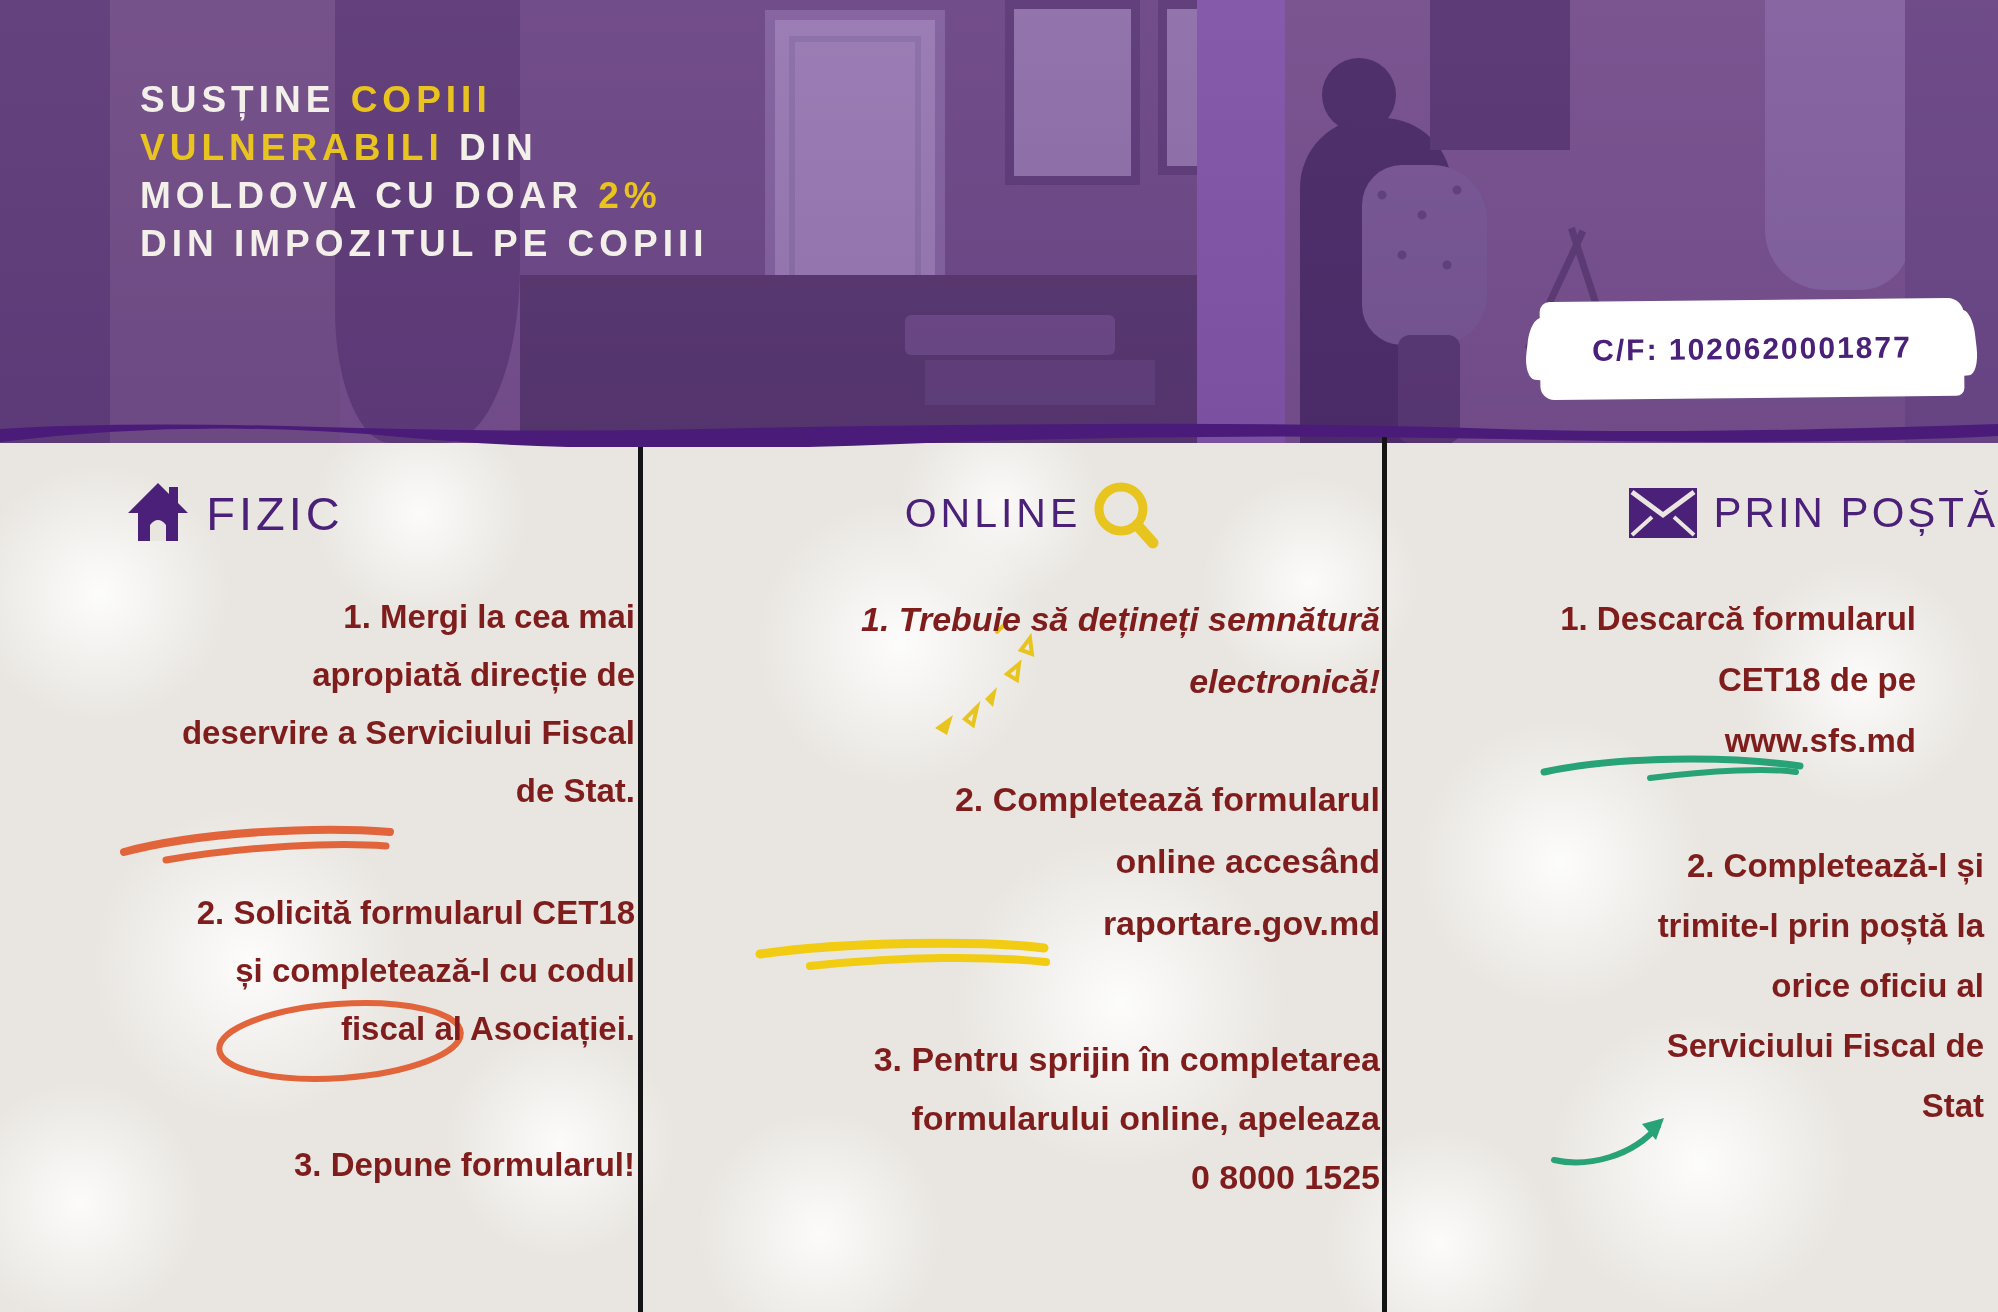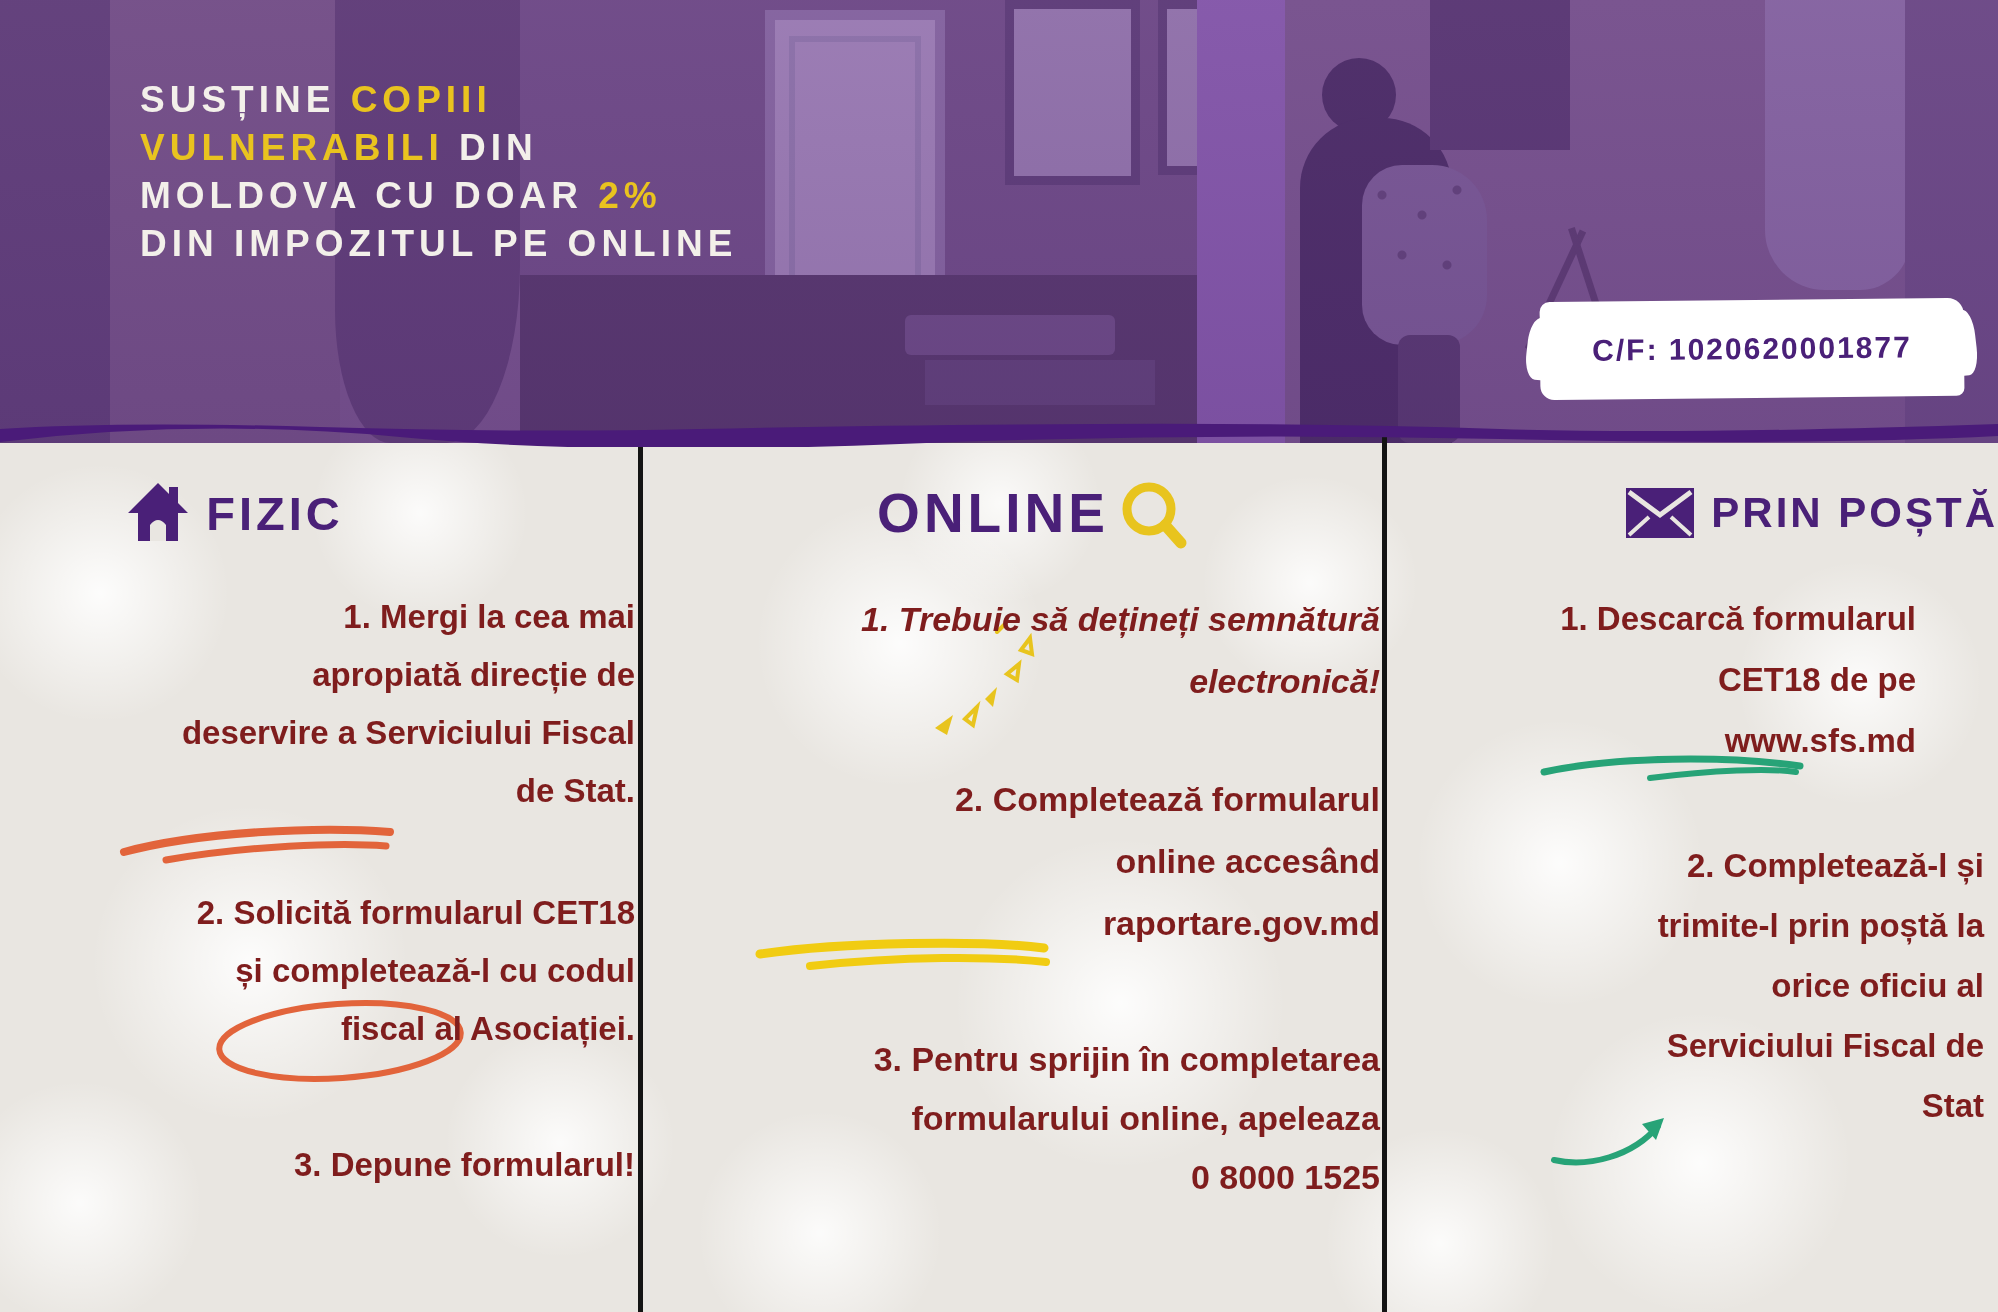--- a/index.html
+++ b/index.html
@@ -81,23 +81,23 @@
   }
   .divider{ position:absolute; top:437px; width:5px; height:875px; background:#141414; }
   .divider.d1{ left:638px; } .divider.d2{ left:1382px; }
 
   
   .col-head{ position:absolute; top:470px; height:86px; display:flex;
              align-items:center; justify-content:center; gap:16px; z-index:3; }
   .col-head.ch1{ left:0;     width:640px; padding-right:170px; }
   .col-head.ch2{ left:645px; width:738px; padding-left:40px; }
   .col-head.ch3{ left:1388px;width:610px;justify-content:flex-end; }
-  .col-title{ font-weight:bold; color:#4a2078; letter-spacing:4px; }
+  .col-title{ font-weight:normal; color:#4a2078; letter-spacing:4px; }
   .ch1 .col-title{ font-size:47px; }
-  .ch2 .col-title{ font-size:55px; }
+  .ch2 .col-title{ font-size:41px; }
   .ch3 .col-title{ font-size:42px; letter-spacing:3px; }
 
   
   .step{ position:absolute; text-align:right; font-weight:bold; color:#7f1d1d;
          font-size:33px; z-index:2; }
   .step .line{ display:block; }
   .c1s1{ left:5px;   top:588px; width:630px; line-height:58px; }
   .c1s2{ left:5px;   top:884px; width:630px; line-height:58px; }
   .c1s3{ left:5px;   top:1136px; width:630px; line-height:58px; }
   .c2s1{ left:650px; top:588px; width:730px; line-height:62px; font-size:34px;font-style:italic; }
@@ -141,21 +141,21 @@
     <div class="ph-wall-right"></div>
     <div class="ph-stick1"></div>
     <div class="ph-stick2"></div>
     <div class="ph-overlay"></div>
   </div>
 
   <div class="headline">
     <div class="hl-line"><span>SUSȚINE </span><span class="yl">COPIII</span></div>
     <div class="hl-line"><span class="yl">VULNERABILI </span><span>DIN</span></div>
     <div class="hl-line"><span>MOLDOVA CU DOAR </span><span class="yl">2%</span></div>
-    <div class="hl-line"><span>DIN IMPOZITUL PE ONLINE</span></div>
+    <div class="hl-line"><span>DIN IMPOZITUL PE COPIII</span></div>
   </div>
 
   <div class="badge">
     <span class="badge-text">C/F: 1020620001877</span>
   </div>
 
   <svg class="brush-edge" viewBox="0 0 1998 28" preserveAspectRatio="none">
     <path d="M0 10 Q 120 2 320 8 T 700 10 T 1100 5 T 1500 10 T 1998 5 L1998 17 Q 1800 27 1500 20 T 900 25 T 400 18 T 0 23 Z" fill="#4a1b79"></path>
   </svg>
 

